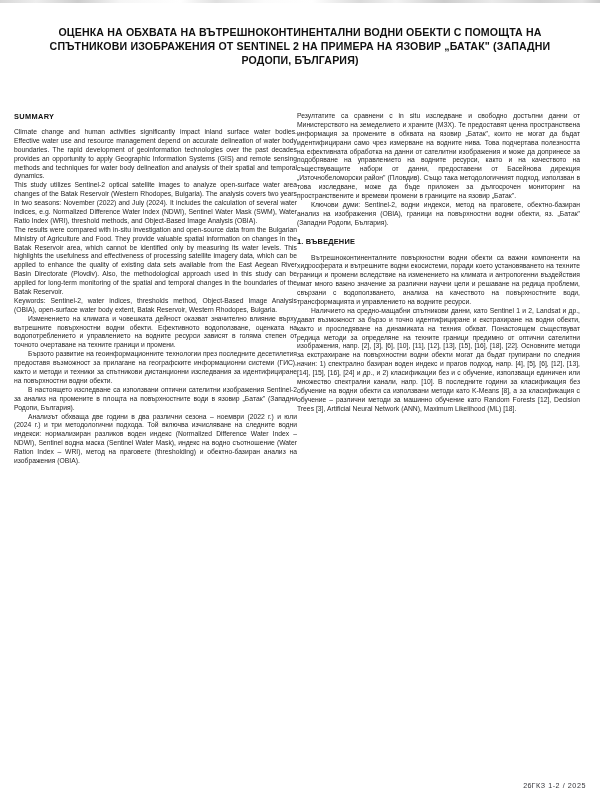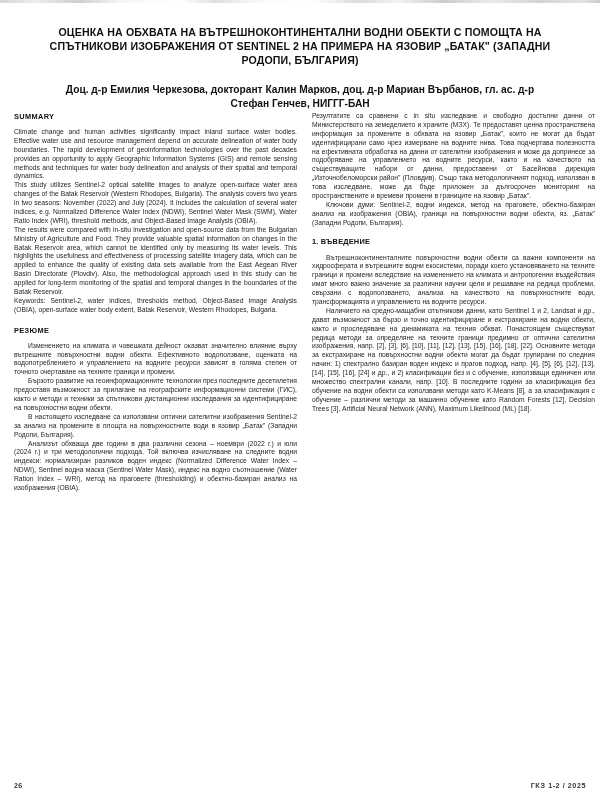--- a/index.html
+++ b/index.html
@@ -58,21 +58,20 @@
     color: #111;
   }
 
   .columns {
     position: absolute;
     top: 112px;
     left: 14px;
     right: 12px;
     bottom: 42px;
     display: flex;
-    gap: 15px;
   }
   .col {
     width: 283px;
     flex: 0 0 283px;
   }
 
   .sec-head {
     font-size: 7.4px;
     font-weight: bold;
     letter-spacing: .35px;
@@ -108,59 +107,57 @@
   p.para.gap {
     margin-top: 6px;
   }
 
   .footer {
     position: absolute;
     left: 14px;
     right: 14px;
     bottom: 10px;
     display: flex;
-    justify-content: space-between;
+    justify-content: flex-end;
     align-items: baseline;
     font-size: 7.2px;
-    font-weight: bold;
+    font-weight: normal;
     color: #35353a;
   }
   .footer .page-num {
     letter-spacing: .2px;
   }
   .footer .journal-ref {
     letter-spacing: .55px;
     margin-top: 28px;
   }
 </style>
 </head>
 <body>
 
 <div class="page">
 
   <div class="scan-edge"></div>
 
   <div class="title-block">
     <div class="doc-title">ОЦЕНКА НА ОБХВАТА НА ВЪТРЕШНОКОНТИНЕНТАЛНИ ВОДНИ ОБЕКТИ С ПОМОЩТА НА СПЪТНИКОВИ ИЗОБРАЖЕНИЯ ОТ SENTINEL 2 НА ПРИМЕРА НА ЯЗОВИР „БАТАК" (ЗАПАДНИ РОДОПИ, БЪЛГАРИЯ)</div>
-    <div class="authors">Доц. д-р Емилия Черкезова, докторант Калин Марков, доц. д-р Мариан Върбанов, гл. ас. д-р Стефан Генчев, НИГГГ-БАН</div>
   </div>
 
   <div class="columns">
 
     <div class="col">
 
       <div class="sec-head">SUMMARY</div>
 
       <p class="para">Climate change and human activities significantly impact inland surface water bodies. Effective water use and resource management depend on accurate delineation of water body boundaries. The rapid development of geoinformation technologies over the past decades provides an opportunity to apply Geographic Information Systems (GIS) and remote sensing methods and techniques for water body delineation and analysis of their spatial and temporal dynamics.</p>
       <p class="para">This study utilizes Sentinel-2 optical satellite images to analyze open-surface water area changes of the Batak Reservoir (Western Rhodopes, Bulgaria). The analysis covers two years in two seasons: November (2022) and July (2024). It includes the calculation of several water indices, e.g. Normalized Difference Water Index (NDWI), Sentinel Water Mask (SWM), Water Ratio Index (WRI), threshold methods, and Object-Based Image Analysis (OBIA).</p>
       <p class="para">The results were compared with in-situ investigation and open-source data from the Bulgarian Ministry of Agriculture and Food. They provide valuable spatial information on changes in the Batak Reservoir area, which cannot be identified only by measuring its water levels. This highlights the usefulness and effectiveness of processing satellite imagery data, which can be applied to enhance the quality of existing data sets available from the East Aegean River Basin Directorate (Plovdiv). Also, the methodological approach used in this study can be applied for long-term monitoring of the spatial and temporal changes in the boundaries of the Batak Reservoir.</p>
 
       <p class="para gap">Keywords: Sentinel-2, water indices, thresholds method, Object-Based Image Analysis (OBIA), open-surface water body extent, Batak Reservoir, Western Rhodopes, Bulgaria.</p>
 
-      <div class="sec-head spaced-before">РЕЗЮМЕ</div>
 
       <p class="para indent gap">Изменението на климата и човешката дейност оказват значително влияние върху вътрешните повърхностни водни обекти. Ефективното водоползване, оценката на водопотреблението и управлението на водните ресурси зависят в голяма степен от точното очертаване на техните граници и промени.</p>
       <p class="para indent">Бързото развитие на геоинформационните технологии през последните десетилетия предоставя възможност за прилагане на географските информационни системи (ГИС), както и методи и техники за спътникови дистанционни изследвания за идентифициране на повърхностни водни обекти.</p>
       <p class="para indent">В настоящето изследване са използвани оптични сателитни изображения Sentinel-2 за анализ на промените в площта на повърхностните води в язовир „Батак" (Западни Родопи, България).</p>
       <p class="para indent">Анализът обхваща две години в два различни сезона – ноември (2022 г.) и юли (2024 г.) и три методологични подхода. Той включва изчисляване на следните водни индекси: нормализиран разликов воден индекс (Normalized Difference Water Index – NDWI), Sentinel водна маска (Sentinel Water Mask), индекс на водно съотношение (Water Ration Index – WRI), метод на праговете (thresholding) и обектно-базиран анализ на изображения (OBIA).</p>
 
     </div>
 
     <div class="col">
 

